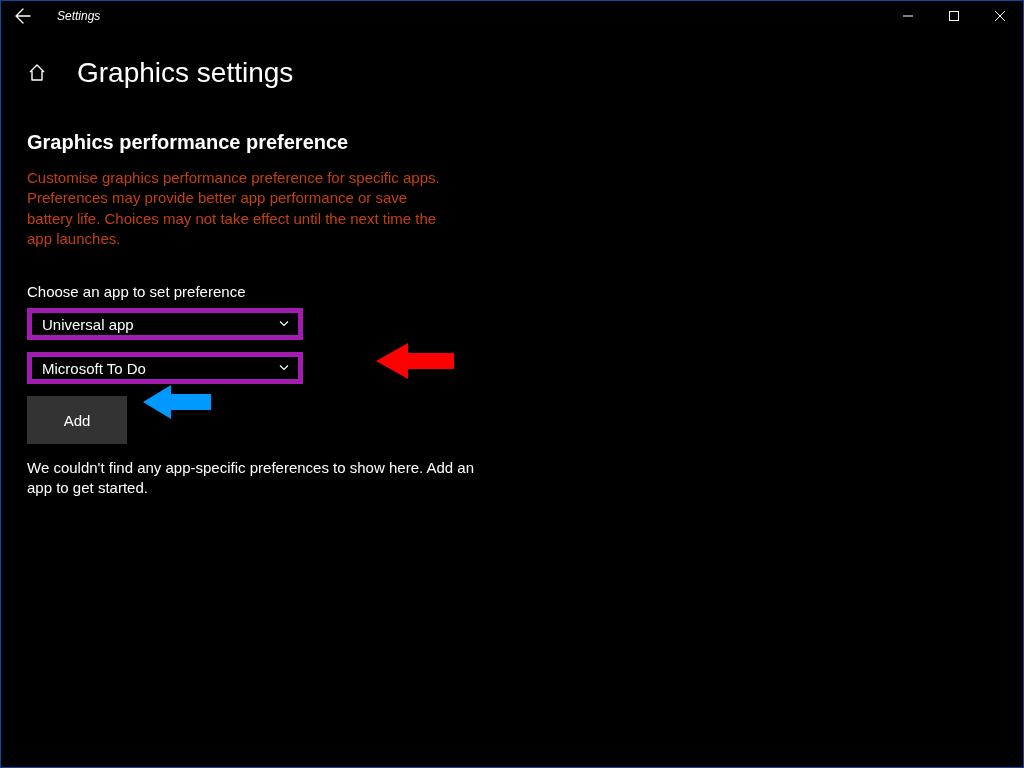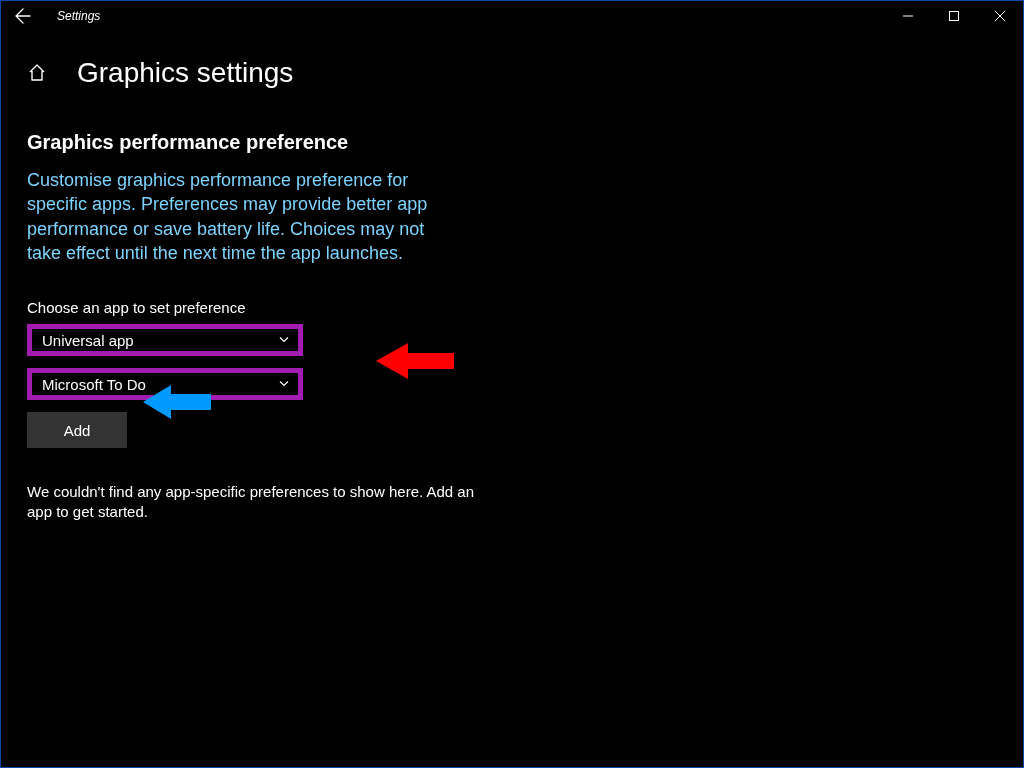--- a/index.html
+++ b/index.html
@@ -60,22 +60,22 @@
   
   .content {
     padding: 42px 0 0 26px;
     max-width: 560px;
   }
   .section-heading {
     font-size: 20px; font-weight: 700;
     margin-bottom: 14px;
   }
   .desc {
-    font-size: 18px; line-height: 1.35;
-    color: #7dd3fc;
+    font-size: 15px; line-height: 1.35;
+    color: #c2410c;
     max-width: 430px;
     margin-bottom: 34px;
   }
   .field-label {
     font-size: 15px;
     margin-bottom: 8px;
   }
   .combo {
     width: 276px; height: 32px;
     border: 5px solid #a21caf;
@@ -85,27 +85,27 @@
     position: relative;
     cursor: pointer;
     margin-bottom: 12px;
     font-size: 15px;
   }
   .combo .chev {
     position: absolute; right: 8px; top: 50%;
     transform: translateY(-50%);
   }
   .add-btn {
-    width: 100px; height: 36px;
+    width: 100px; height: 48px;
     background: #333; color: #fff;
     border: none;
     font-size: 15px;
     cursor: pointer;
     text-align: center;
-    margin-bottom: 34px;
+    margin-bottom: 14px;
   }
   .empty-msg {
     font-size: 15px; line-height: 1.35;
     max-width: 450px;
   }
 
   
   .arrow-red {
     position: absolute;
     left: 375px; top: 338px;

